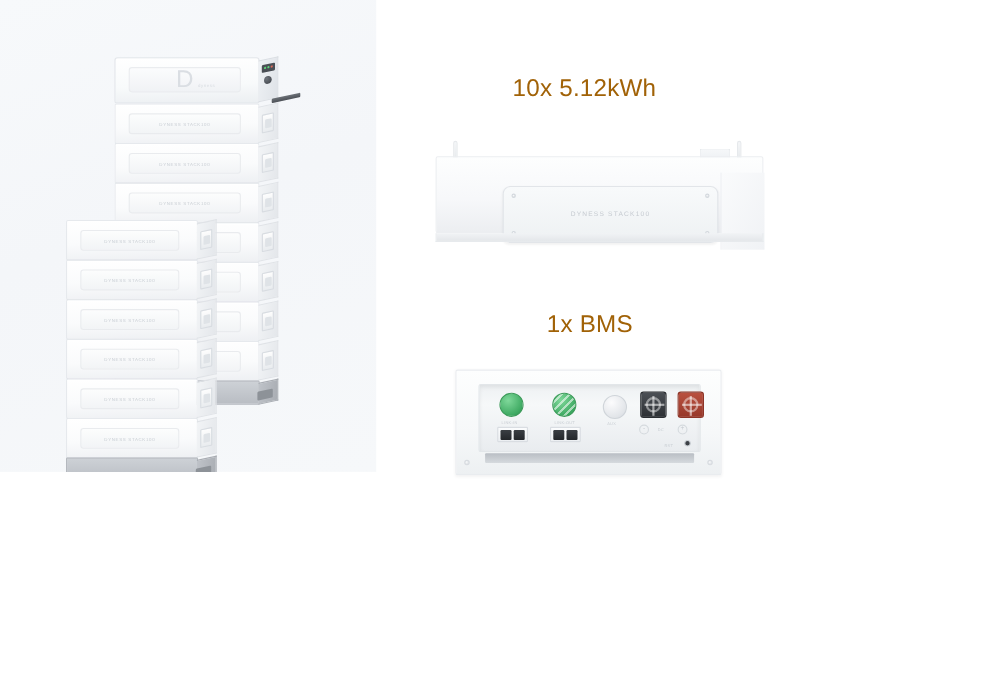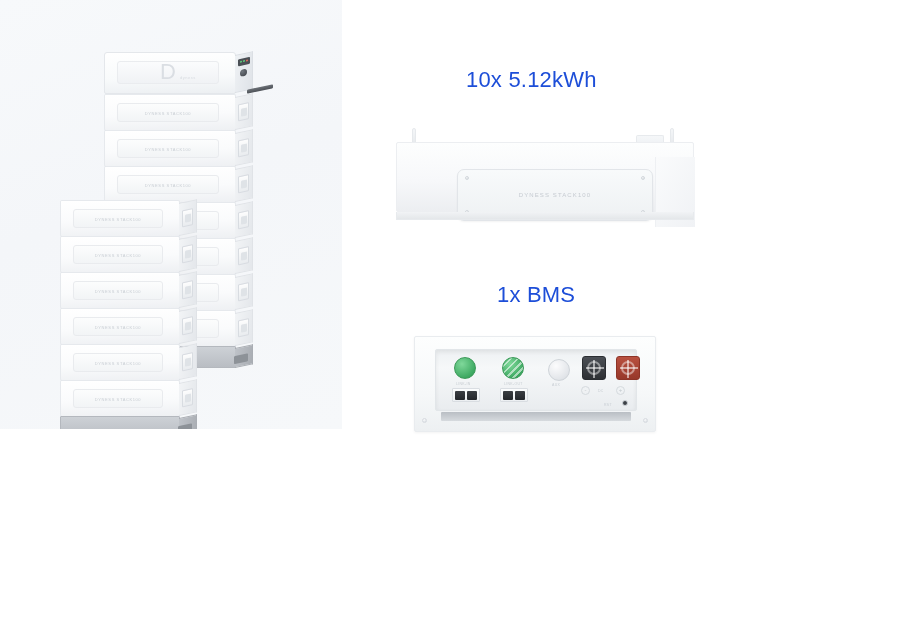--- a/index.html
+++ b/index.html
@@ -184,21 +184,21 @@
     right: 4px; bottom: 3px;
     width: 14px; height: 8px;
     background: #8d9298;
     border-radius: 1px;
   }
 
   
   .caption {
     position: absolute;
     font-size: 22px;
-    color: #1d4ed8;
+    color: #a16207;
     letter-spacing: .2px;
     white-space: nowrap;
   }
   #cap-battery { left: 466px; top: 67px; }
   #cap-bms     { left: 497px; top: 282px; }
 
   
   #battery-module {
     position: absolute;
     left: 396px; top: 128px;

